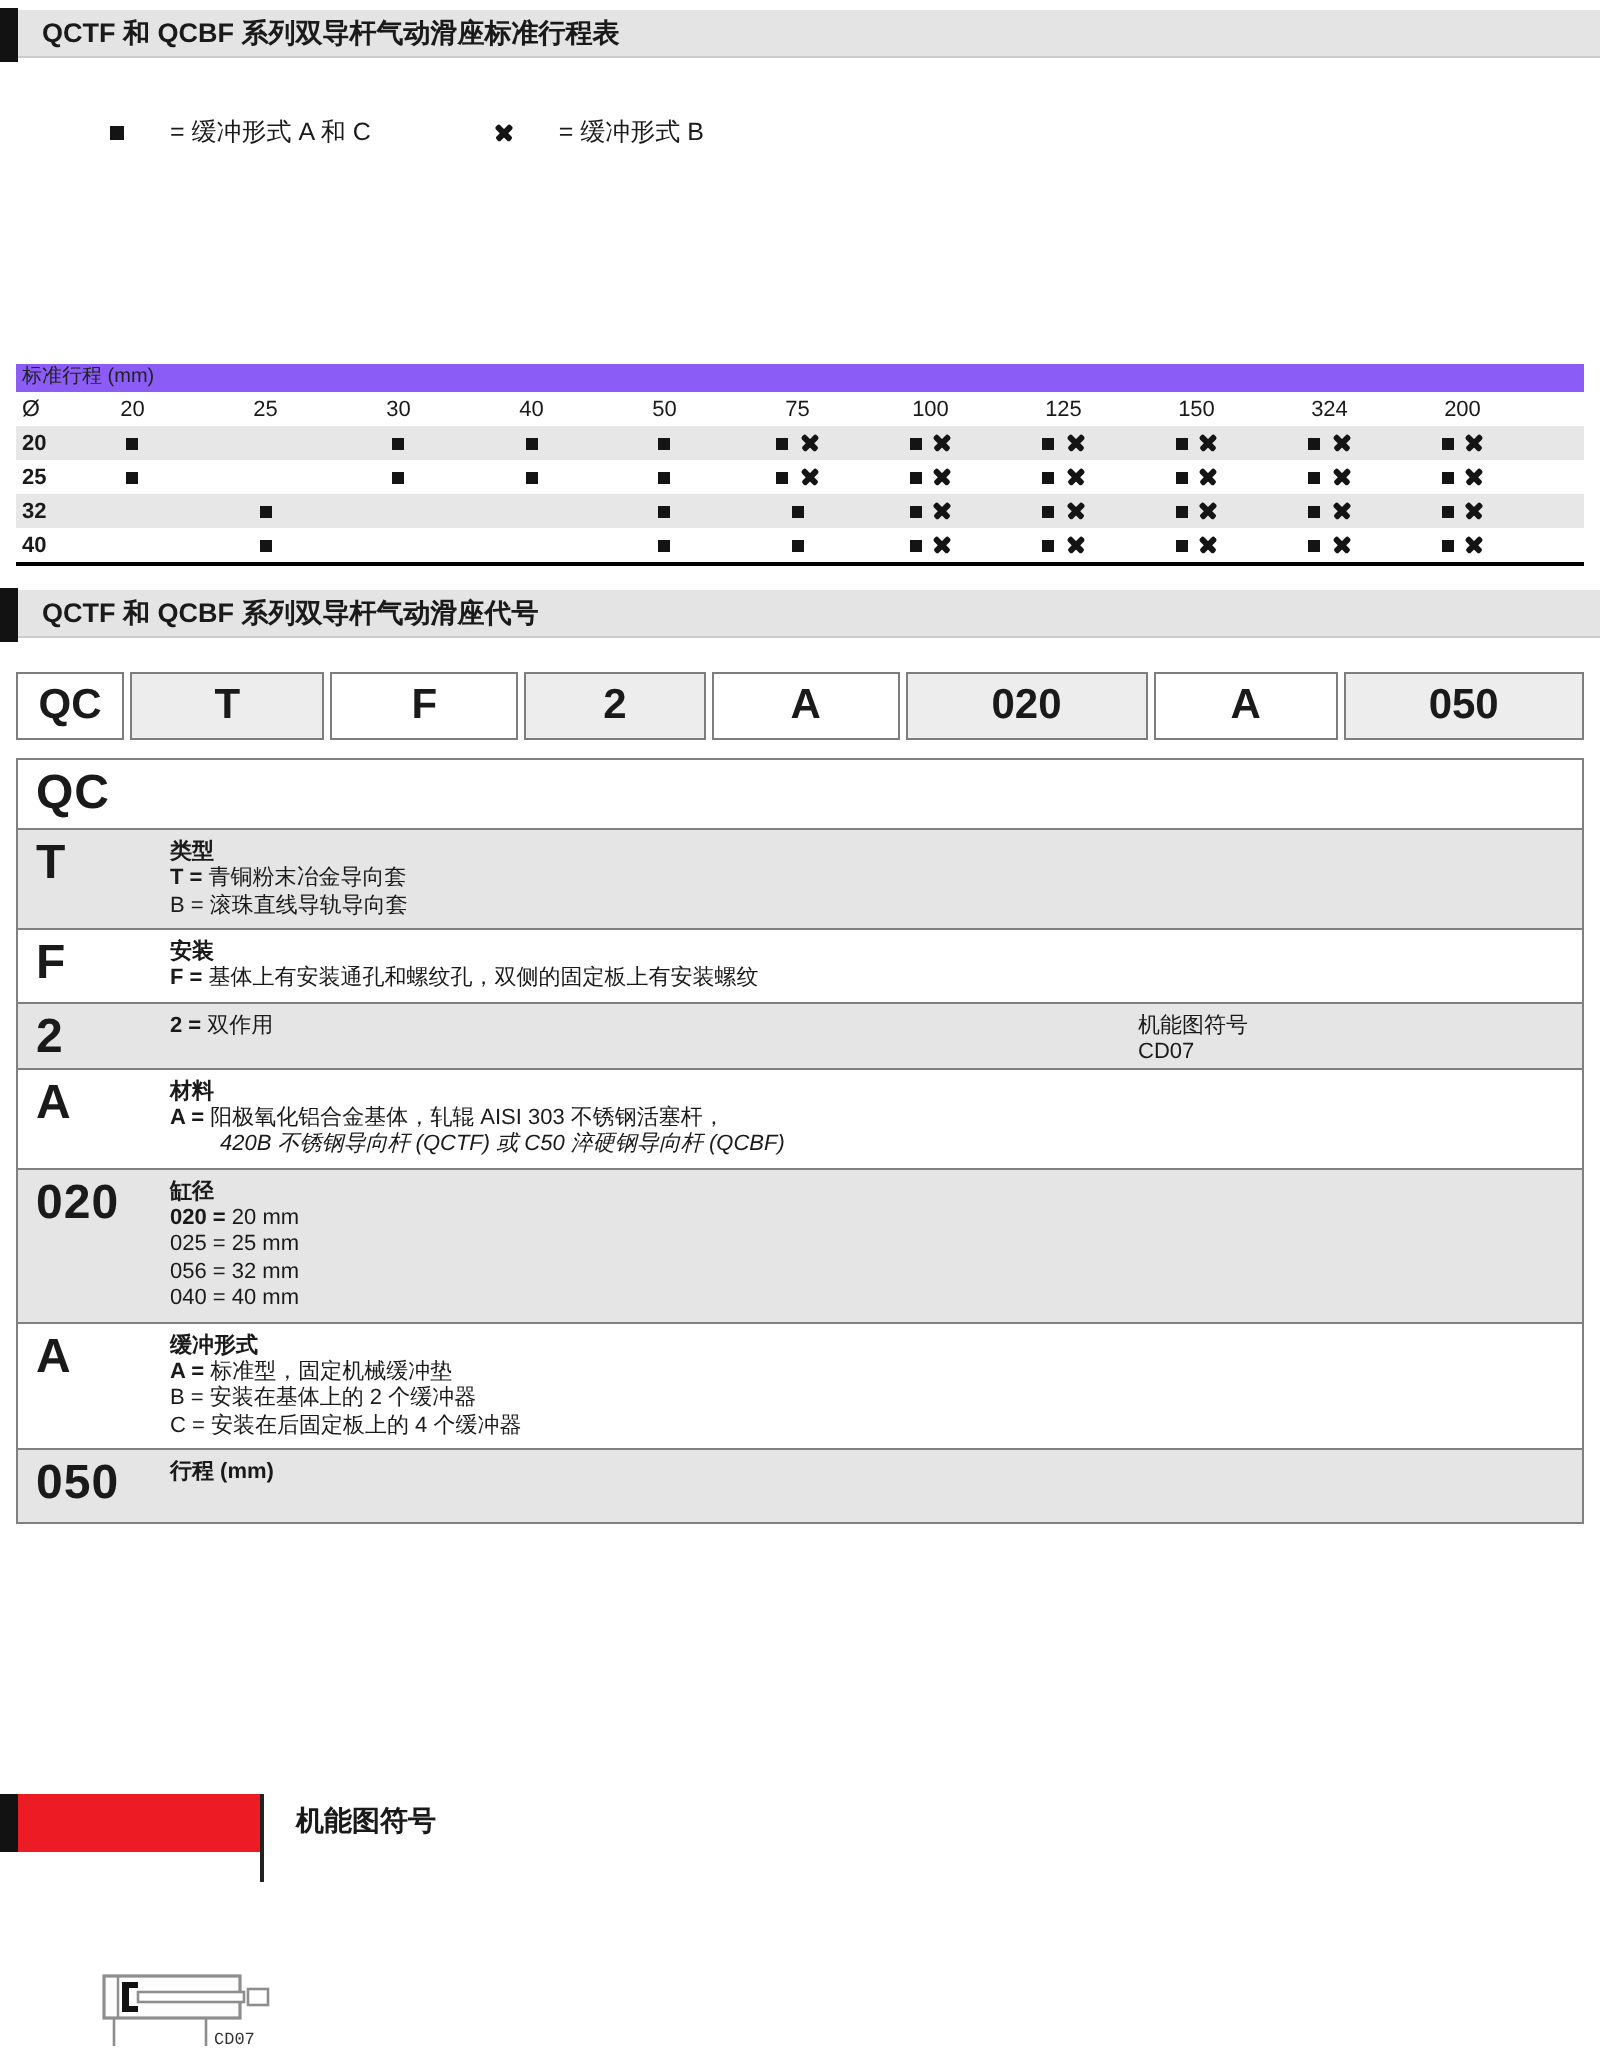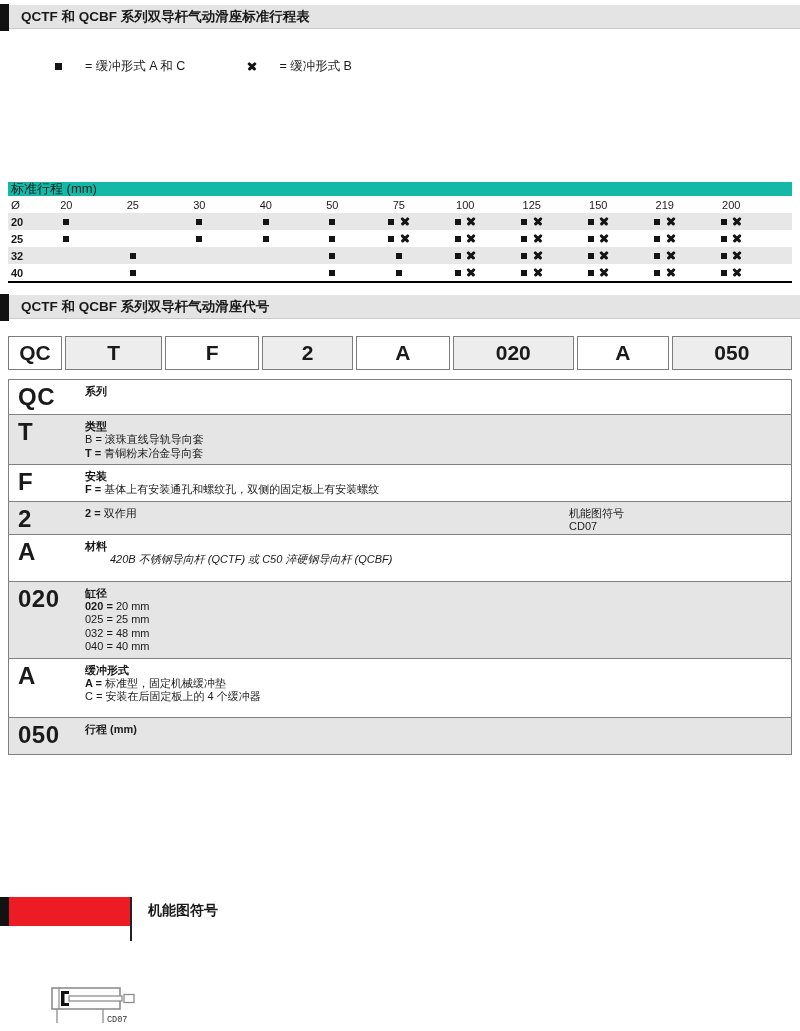--- a/index.html
+++ b/index.html
@@ -21,21 +21,21 @@
   
   .mk-sq{display:inline-block;width:6px;height:6px;background:#141414;flex:none;}
   .mk-sq.lg{width:7px;height:7px;}
   .mk-x{display:inline-block;position:relative;width:9px;height:9px;flex:none;}
   .mk-x::before,.mk-x::after{content:"";position:absolute;top:3.2px;left:-0.5px;
       width:10px;height:2.6px;background:#141414;border-radius:1.2px;}
   .mk-x::before{transform:rotate(45deg);} .mk-x::after{transform:rotate(-45deg);}
 
   
   .stroke-table{position:absolute;left:8px;top:182px;width:784px;border-bottom:2.5px solid #000;}
-  .st-title{height:14px;line-height:14px;background:#14b8a6;font-size:13px;
+  .st-title{height:14px;line-height:14px;background:#8b5cf6;font-size:10px;
             padding-left:3px;color:#222;}
   .st-row{display:flex;height:17px;align-items:center;}
   .st-row.gray{background:#e7e7e7;}
   .st-bore{width:22px;font-size:11px;padding-left:3px;font-weight:700;flex:none;}
   .st-head .st-bore{font-weight:400;font-size:11.5px;}
   .st-colh{width:66.5px;text-align:center;font-size:11px;flex:none;}
   .st-colc{width:66.5px;display:flex;justify-content:center;align-items:center;gap:6px;flex:none;}
 
   
   .code-boxes{position:absolute;left:8px;top:336px;width:784px;height:34px;display:flex;gap:3px;}
@@ -94,21 +94,21 @@
         <div class="st-bore">Ø</div>
         <div class="st-colh">20</div>
         <div class="st-colh">25</div>
         <div class="st-colh">30</div>
         <div class="st-colh">40</div>
         <div class="st-colh">50</div>
         <div class="st-colh">75</div>
         <div class="st-colh">100</div>
         <div class="st-colh">125</div>
         <div class="st-colh">150</div>
-        <div class="st-colh">219</div>
+        <div class="st-colh">324</div>
         <div class="st-colh">200</div>
       </div>
       <div class="st-row gray">
         <div class="st-bore">20</div>
         <div class="st-colc">
           <div class="mk-sq"></div>
         </div>
         <div class="st-colc"></div>
         <div class="st-colc">
           <div class="mk-sq"></div>
@@ -268,30 +268,27 @@
       <div class="code-box gray" style="flex: 0.97 1 0px;">2</div>
       <div class="code-box" style="flex: 1 1 0px;">A</div>
       <div class="code-box gray" style="flex: 1.3 1 0px;">020</div>
       <div class="code-box" style="flex: 0.98 1 0px;">A</div>
       <div class="code-box gray" style="flex: 1.29 1 0px;">050</div>
     </div>
 
   <div class="code-table">
       <div class="ct-row" style="min-height: 34px;">
         <div class="ct-code">QC</div>
-        <div class="ct-content">
-          <div class="ct-title">系列</div>
-        </div>
       </div>
       <div class="ct-row gray" style="min-height: 44px;">
         <div class="ct-code">T</div>
         <div class="ct-content">
           <div class="ct-title">类型</div>
+          <div class="ct-line"><span style="font-weight: 700;">T =</span> 青铜粉末冶金导向套</div>
           <div class="ct-line">B = 滚珠直线导轨导向套</div>
-          <div class="ct-line"><span style="font-weight: 700;">T =</span> 青铜粉末冶金导向套</div>
         </div>
       </div>
       <div class="ct-row" style="min-height: 32px;">
         <div class="ct-code">F</div>
         <div class="ct-content">
           <div class="ct-title">安装</div>
           <div class="ct-line"><span style="font-weight: 700;">F =</span> 基体上有安装通孔和螺纹孔，双侧的固定板上有安装螺纹</div>
         </div>
       </div>
       <div class="ct-row gray" style="min-height: 32px;">
@@ -301,38 +298,40 @@
         </div>
         <div class="ct-side">
           <div class="ct-side-l">机能图符号</div>
           <div class="ct-side-v">CD07</div>
         </div>
       </div>
       <div class="ct-row" style="min-height: 46px;">
         <div class="ct-code">A</div>
         <div class="ct-content">
           <div class="ct-title">材料</div>
+          <div class="ct-line"><span style="font-weight: 700;">A =</span> 阳极氧化铝合金基体，轧辊 AISI 303 不锈钢活塞杆，</div>
           <div class="ct-line indent">420B 不锈钢导向杆 (QCTF) 或 C50 淬硬钢导向杆 (QCBF)</div>
         </div>
       </div>
       <div class="ct-row gray" style="min-height: 74px;">
         <div class="ct-code">020</div>
         <div class="ct-content">
           <div class="ct-title">缸径</div>
           <div class="ct-line"><span style="font-weight: 700;">020 =</span> 20 mm</div>
           <div class="ct-line">025 = 25 mm</div>
-          <div class="ct-line">032 = 48 mm</div>
+          <div class="ct-line">056 = 32 mm</div>
           <div class="ct-line">040 = 40 mm</div>
         </div>
       </div>
       <div class="ct-row" style="min-height: 58px;">
         <div class="ct-code">A</div>
         <div class="ct-content">
           <div class="ct-title">缓冲形式</div>
           <div class="ct-line"><span style="font-weight: 700;">A =</span> 标准型，固定机械缓冲垫</div>
+          <div class="ct-line">B = 安装在基体上的 2 个缓冲器</div>
           <div class="ct-line">C = 安装在后固定板上的 4 个缓冲器</div>
         </div>
       </div>
       <div class="ct-row gray" style="min-height: 36px;">
         <div class="ct-code">050</div>
         <div class="ct-content">
           <div class="ct-title">行程 (mm)</div>
         </div>
       </div>
     </div>

